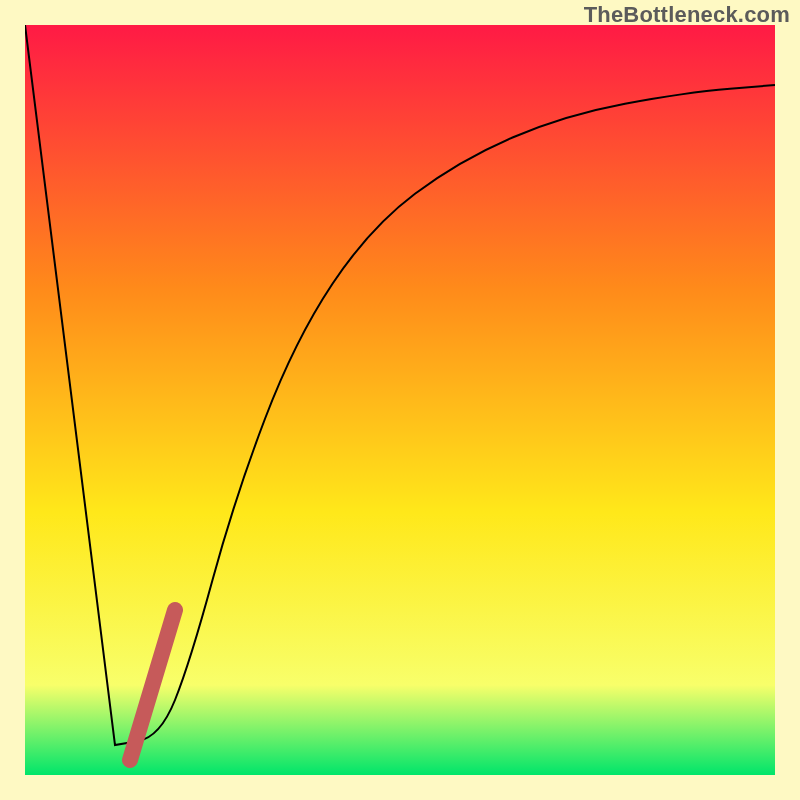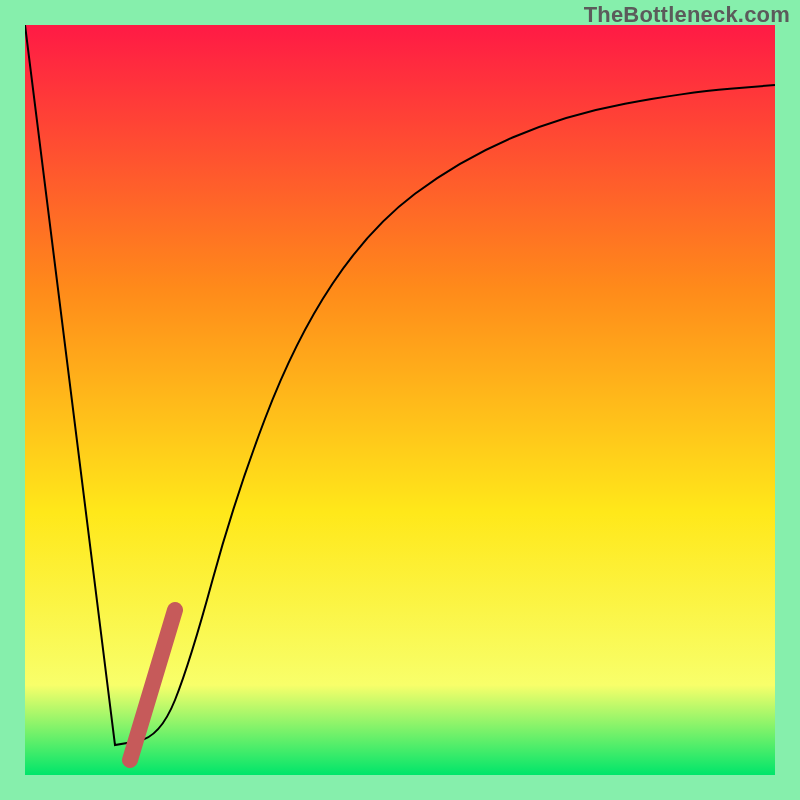--- a/index.html
+++ b/index.html
@@ -8,21 +8,21 @@
     width: 800px;
     height: 800px;
     background: #000;
     overflow: hidden;
     font-family: Arial, Helvetica, sans-serif;
   }
   .frame {
     position: relative;
     width: 800px;
     height: 800px;
-    background: #86efac;
+    background: #fef9c3;
   }
   .watermark {
     position: absolute;
     top: 2px;
     right: 10px;
     color: #5b5b5b;
     font-size: 22px;
     font-weight: 600;
     letter-spacing: 0.2px;
     z-index: 50;

